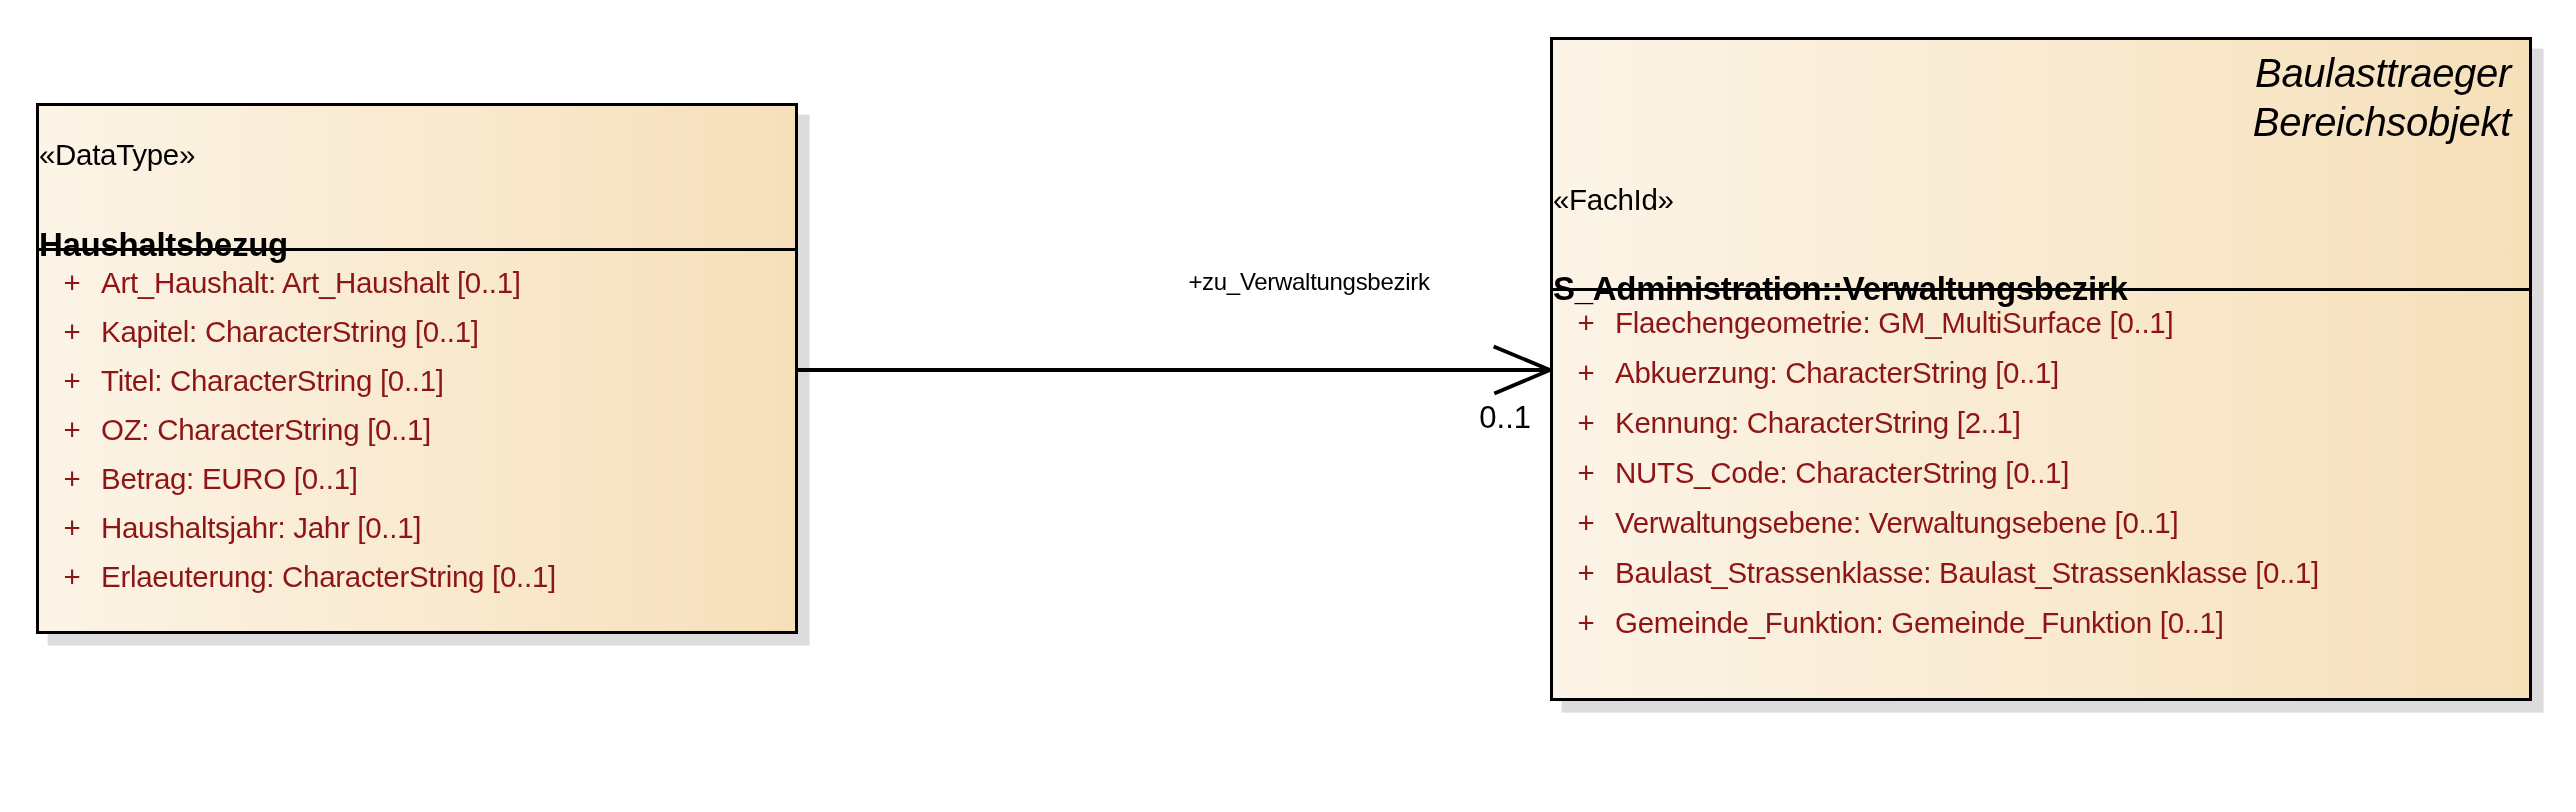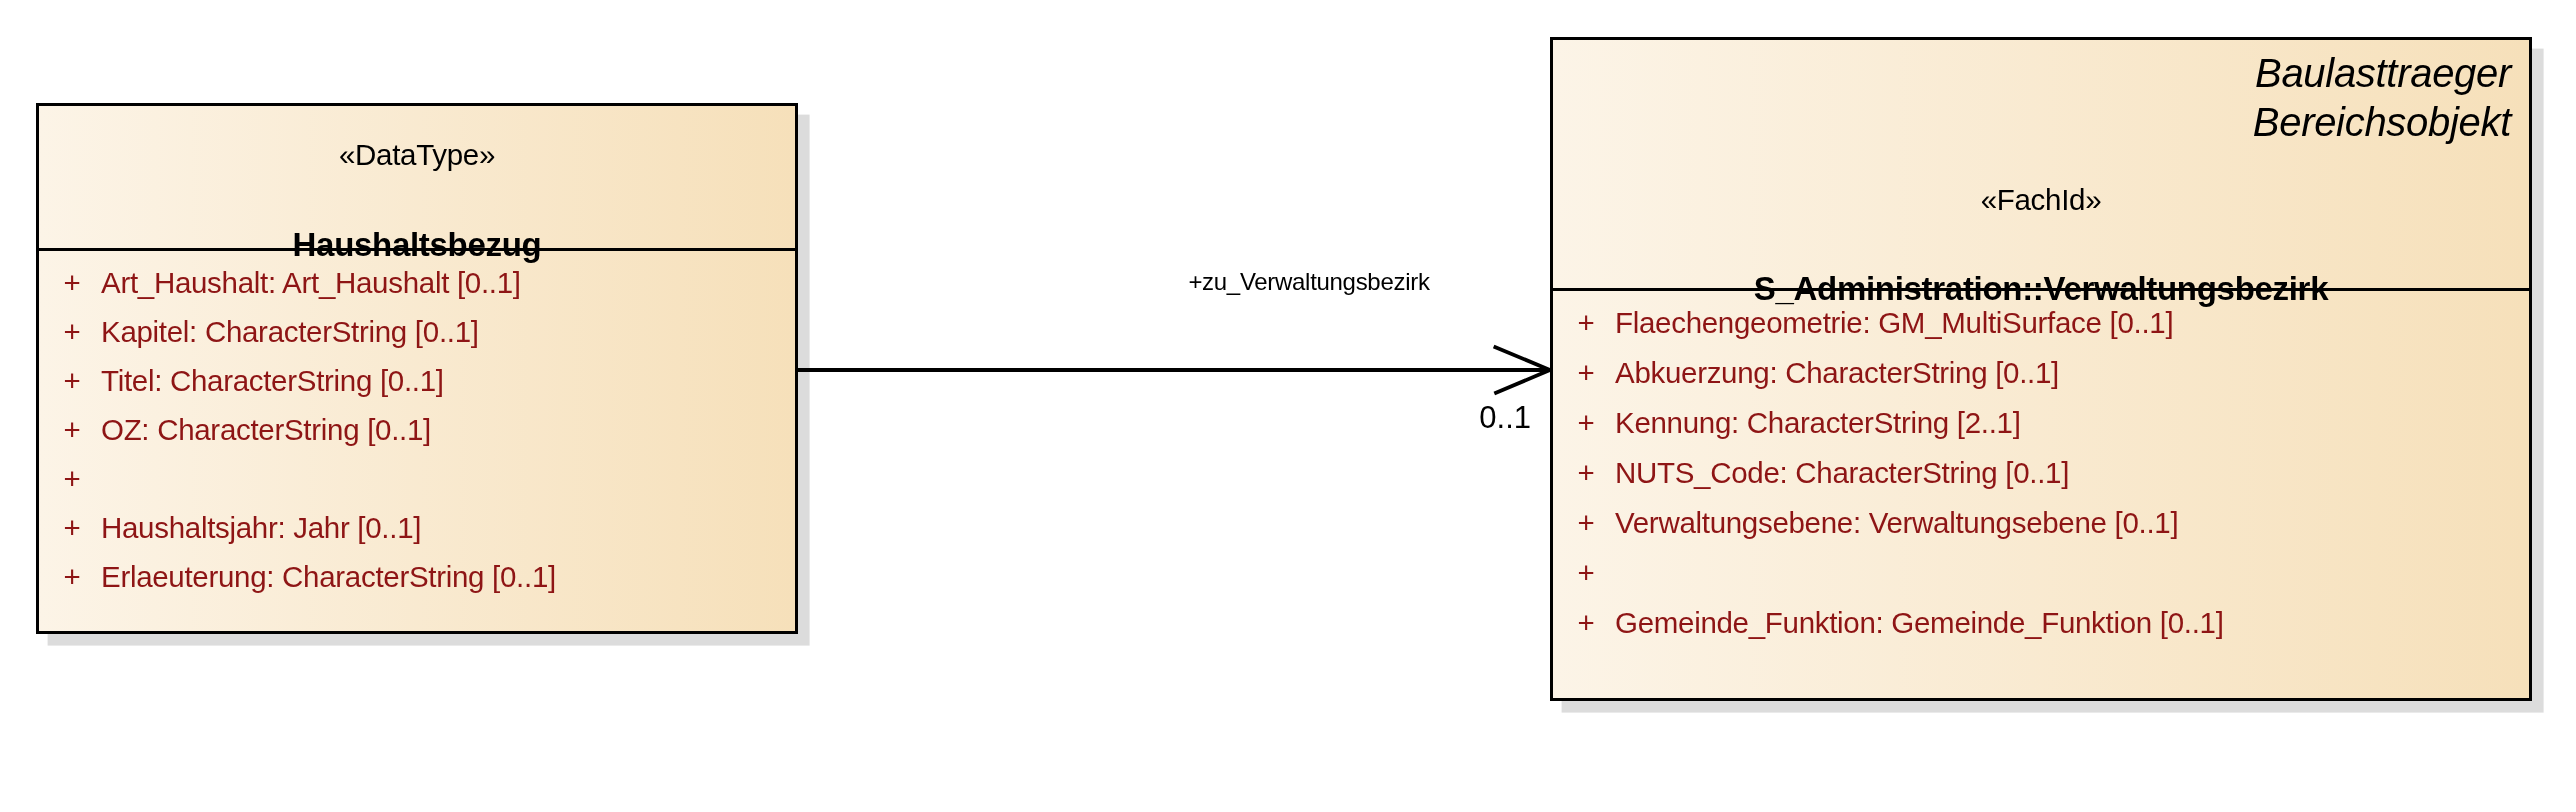--- a/index.html
+++ b/index.html
@@ -40,21 +40,21 @@
   .class-attrs {
     border-top: 3.9px solid var(--border-color);
     flex: 1 1 auto;
     padding-top: 15.4px;
     color: var(--attr-color);
   }
 
   .header-line {
     position: absolute;
     left: 0; right: 0;
-    text-align: center;
+    text-align: left;
     letter-spacing: -0.3px;
     white-space: nowrap;
   }
   .stereotype { font-size: 29.5px; line-height: 36px; }
   .class-name { font-size: 33px; line-height: 39px; font-weight: bold; margin-top: 41px; }
 
   .class-haushaltsbezug .stereotype  { top: 31px; }
   .class-haushaltsbezug .class-name  { top: 78px; }
   .class-verwaltungsbezirk .annotation-1 { top: 14.8px; }
   .class-verwaltungsbezirk .annotation-2 { top: 64px; }
@@ -146,20 +146,21 @@
       <div class="attr-row">
         <span class="attr-vis">+</span>
         <span class="attr-text">Titel: CharacterString [0..1]</span>
       </div>
       <div class="attr-row">
         <span class="attr-vis">+</span>
         <span class="attr-text">OZ: CharacterString [0..1]</span>
       </div>
       <div class="attr-row">
         <span class="attr-vis">+</span>
+        <span class="attr-text">Betrag: EURO [0..1]</span>
       </div>
       <div class="attr-row">
         <span class="attr-vis">+</span>
         <span class="attr-text">Haushaltsjahr: Jahr [0..1]</span>
       </div>
       <div class="attr-row">
         <span class="attr-vis">+</span>
         <span class="attr-text">Erlaeuterung: CharacterString [0..1]</span>
       </div>
     </div>
@@ -195,20 +196,21 @@
       <div class="attr-row">
         <span class="attr-vis">+</span>
         <span class="attr-text">NUTS_Code: CharacterString [0..1]</span>
       </div>
       <div class="attr-row">
         <span class="attr-vis">+</span>
         <span class="attr-text">Verwaltungsebene: Verwaltungsebene [0..1]</span>
       </div>
       <div class="attr-row">
         <span class="attr-vis">+</span>
+        <span class="attr-text">Baulast_Strassenklasse: Baulast_Strassenklasse [0..1]</span>
       </div>
       <div class="attr-row">
         <span class="attr-vis">+</span>
         <span class="attr-text">Gemeinde_Funktion: Gemeinde_Funktion [0..1]</span>
       </div>
     </div>
   </div>
 
 </div>
 

